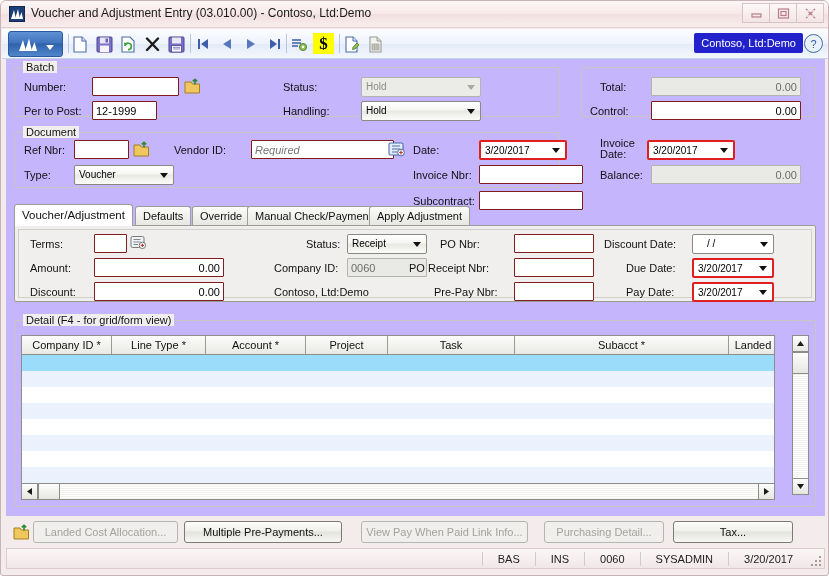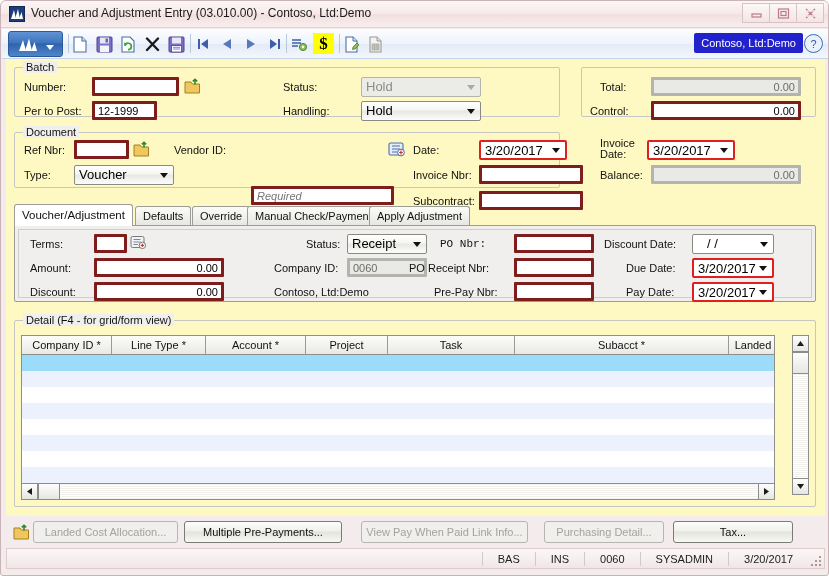--- a/index.html
+++ b/index.html
@@ -133,21 +133,21 @@
     align-items: center;
     justify-content: center;
     cursor: default;
   }
 
   
   .form-area {
     position: absolute;
     left: 5px; top: 58px;
     width: 819px; height: 457px;
-    background: #fef9c3;
+    background: #c4b5fd;
   }
   .groupbox {
     position: absolute;
     border: 1px solid #c6c6c2;
     border-radius: 2px;
     background: transparent;
     box-sizing: border-box;
   }
   .grp-title {
     position: absolute;
@@ -160,21 +160,21 @@
   }
   .lbl {
     position: absolute;
     font-size: 11px;
     color: #111;
     white-space: nowrap;
   }
   .fld {
     position: absolute;
     box-sizing: border-box;
-    border: 3px solid #7f1d1d;
+    border: 1px solid #7f1d1d;
     background: #ffffff;
     font-family: "Liberation Sans", sans-serif;
     font-size: 11px;
     color: #000;
     padding: 0 3px;
     height: 19px;
     line-height: 17px;
     border-radius: 1px;
     outline: none;
   }
@@ -186,21 +186,21 @@
   .fld.num { text-align: right; }
   .fld.ph { color: #8b8b8b; font-style: italic; }
 
   .combo {
     position: absolute;
     box-sizing: border-box;
     height: 20px;
     border: 1px solid #8a8a84;
     background: linear-gradient(to bottom, #ffffff 0%, #f5f5f2 45%, #e8e8e2 50%, #fcfcfa 100%);
     border-radius: 2px;
-    font-size: 13px;
+    font-size: 10px;
     line-height: 18px;
     padding-left: 4px;
     color: #000;
     cursor: default;
   }
   .combo.ro {
     background: #ebebe7;
     color: #8d8d88;
     border-color: #b4b4ae;
   }
@@ -634,21 +634,21 @@
           <path d="M11,1.5 v5 M8.8,3.4 L11,1.3 L13.2,3.4" stroke="#2f8a2f" stroke-width="1.6" fill="none"></path>
         </svg>
     </div>
     <div class="lbl" style="left:18px; top:110px;">Type:</div>
     <div class="combo" style="left:68px; top:106px; width:100px;">
       <span>Voucher</span>
       <span class="arr"></span>
     </div>
 
     <div class="lbl" style="left:168px; top:85px;">Vendor ID:</div>
-    <input class="fld ph" style="left: 245px; top: 81px; width: 143px; margin-top: 46px;" placeholder="Required">
+    <input class="fld ph" style="left: 245px; top: 81px; width: 143px;" placeholder="Required">
     <div class="lookup-btn" style="left:382px; top:81px;">
       <svg width="18" height="17" viewBox="0 0 18 17">
           <rect x="1" y="2" width="14" height="12" rx="1.5" fill="#e7edf6" stroke="#4a6fa8" stroke-width="1.1"></rect>
           <path d="M4,5 h8 M4,8 h8 M4,11 h5" stroke="#4a6fa8" stroke-width="1"></path>
           <circle cx="13" cy="11.5" r="3.4" fill="#f2f6fc" stroke="#4a6fa8" stroke-width="1"></circle>
           <path d="M13,9.6 v3.8 M11.2,11.5 h3.6" stroke="#c0392b" stroke-width="1.2"></path>
         </svg>
     </div>
 
     <div class="lbl" style="left:407px; top:85px;">Date:</div>
@@ -698,21 +698,21 @@
 
     <div class="lbl" style="left:300px; top:179px;">Status:</div>
     <div class="combo" style="left:341px; top:175px; width:80px;">
       <span>Receipt</span>
       <span class="arr"></span>
     </div>
     <div class="lbl" style="left:268px; top:203px;">Company ID:</div>
     <input class="fld ro" style="left: 341px; top: 199px; width: 80px;" readonly="" value="0060">
     <div class="company-text" style="left:268px; top:227px;">Contoso, Ltd:Demo</div>
 
-    <div class="lbl" style="left:434px; top:179px;font-family:Liberation Mono, monospace;">PO Nbr:</div>
+    <div class="lbl" style="left:434px; top:179px;">PO Nbr:</div>
     <input class="fld" style="left: 508px; top: 175px; width: 80px;" value="">
     <div class="lbl" style="left:403px; top:203px;">PO Receipt Nbr:</div>
     <input class="fld" style="left: 508px; top: 199px; width: 80px;" value="">
     <div class="lbl" style="left:428px; top:227px;">Pre-Pay Nbr:</div>
     <input class="fld" style="left: 508px; top: 223px; width: 80px;" value="">
 
     <div class="lbl" style="left:598px; top:179px;">Discount Date:</div>
     <div class="combo plainwhite" style="left:686px; top:175px; width:82px; text-align:left; padding-left:14px;">
       <span>/  /</span>
       <span class="arr"></span>

